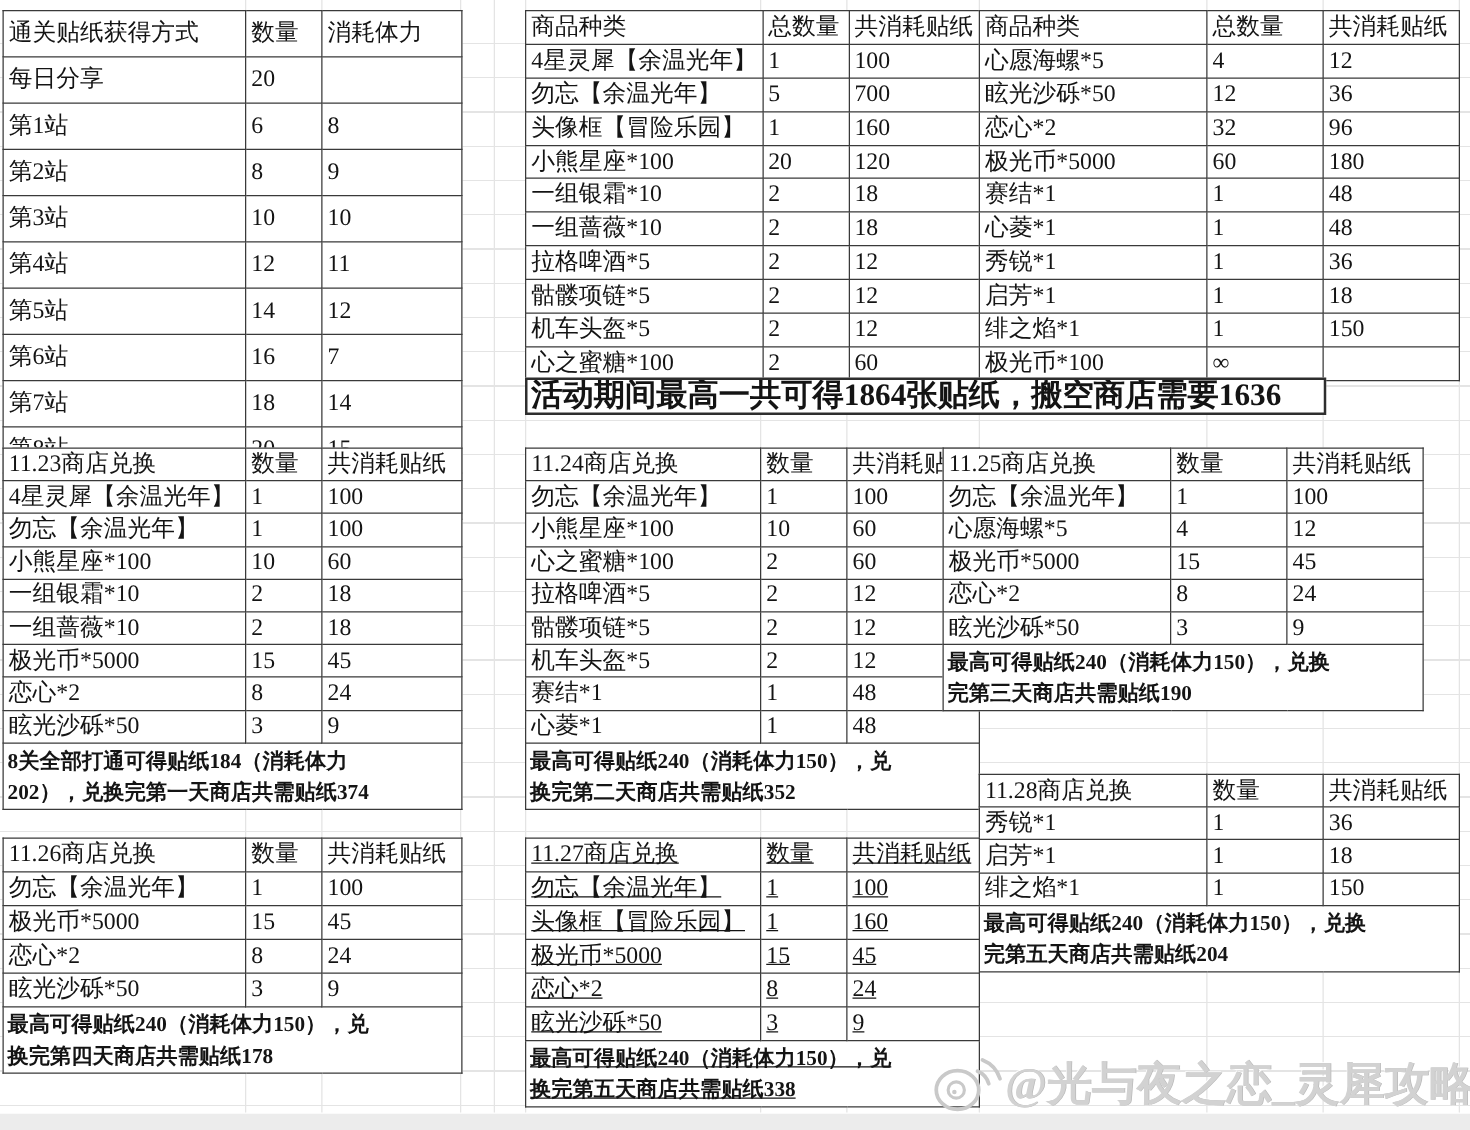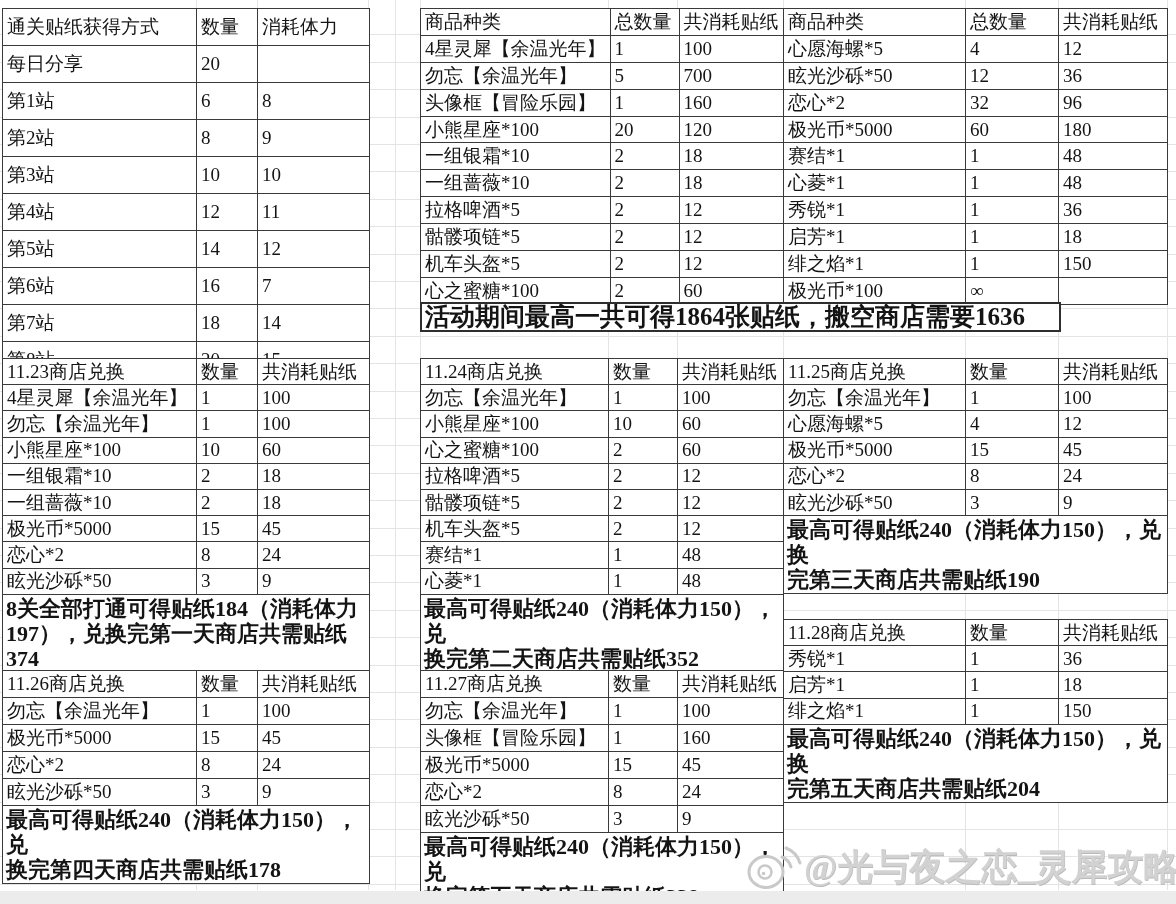--- a/index.html
+++ b/index.html
@@ -11,36 +11,36 @@
   .hgrid { position:absolute; left:0; top:8px; width:1176px; height:882px;
     background:repeating-linear-gradient(to bottom, transparent 0, transparent 26.4px, #e4e4e4 26.4px, #e4e4e4 27.4px); }
   .vline { position:absolute; top:0; width:1px; height:890px; background:#e4e4e4; }
   .band  { position:absolute; left:0; top:891px; width:1176px; height:13px; background:#ececec; }
 
   
   table.tbl { position:absolute; border-collapse:collapse; table-layout:fixed;
     background:#fff; font-size:19px; line-height:1.15; }
   .tbl td { border:1.5px solid #3a3a3a; padding:0 4px; white-space:nowrap;
     overflow:hidden; vertical-align:middle; }
-  .tbl td.foot { height:auto; font-weight:bold; font-size:22px; line-height:25px;
+  .tbl td.foot { height:auto; font-weight:bold; font-size:17px; line-height:25px;
     white-space:pre-wrap; padding:1px 3px; }
   .rh274 td { height:37px; }
   .rh269 td { height:26.9px; }
   .rh262 td { height:26.2px; }
   .rh270 td { height:27.0px;margin-left:11px; }
 
   #t-stamina { left:2px;   top:8px;   }
   #t-goodsA  { left:420px; top:8px;   }
   #t-goodsB  { left:783px; top:8px;   }
   #t-1123    { left:2px;   top:358px; }
   #t-1124    { left:420px; top:358px; }
-  #t-1125    { left:783px; top:358px; }
+  #t-1125    { left:754px; top:358px; }
   #t-1128    { left:783px; top:591px;margin-top:28px; }
   #t-1126    { left:2px;   top:670px; }
-  #t-1127    { left:420px; top:670px; }
+  #t-1127    { left:420px; top:670px;text-decoration:underline; }
 
   .banner { position:absolute; left:420px; top:302px; width:641px; height:30px;
     border:2px solid #2e2e2e; background:#fff; font-weight:bold; font-size:25px;
     line-height:26px; padding:0 3px; white-space:nowrap; overflow:hidden; }
 
   
   .wm { position:absolute; left:742px; top:840px; width:434px; height:54px;
     display:flex; align-items:center; }
   .wm-icon { width:62px; height:52px; flex:0 0 auto; }
   .wm-text { font-size:36px; font-weight:bold; color:#d2d2d2;
@@ -304,21 +304,21 @@
           <td>8</td>
           <td>24</td>
         </tr>
         <tr>
           <td>眩光沙砾*50</td>
           <td>3</td>
           <td>9</td>
         </tr>
         <tr>
           <td colspan="3" class="foot">8关全部打通可得贴纸184（消耗体力
-197），兑换完第一天商店共需贴纸374</td>
+202），兑换完第一天商店共需贴纸374</td>
         </tr>
       </tbody>
     </table>
   <table id="t-1124" class="tbl rh262">
       <colgroup>
         <col style="width: 188px;">
         <col style="width: 69px;">
         <col style="width: 106px;">
       </colgroup>
       <tbody>

